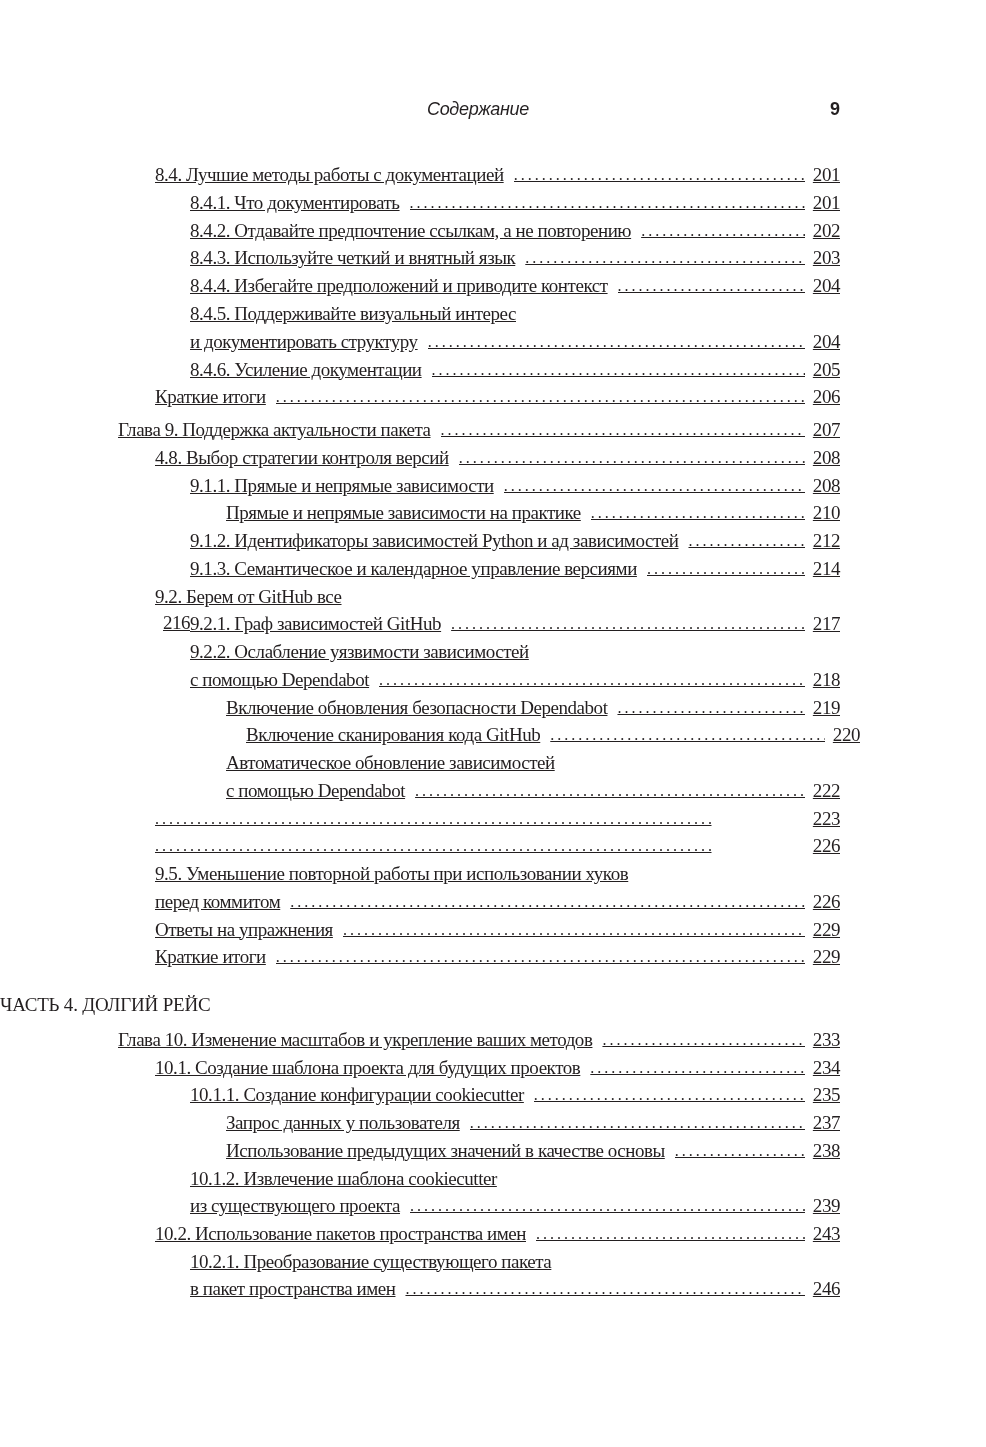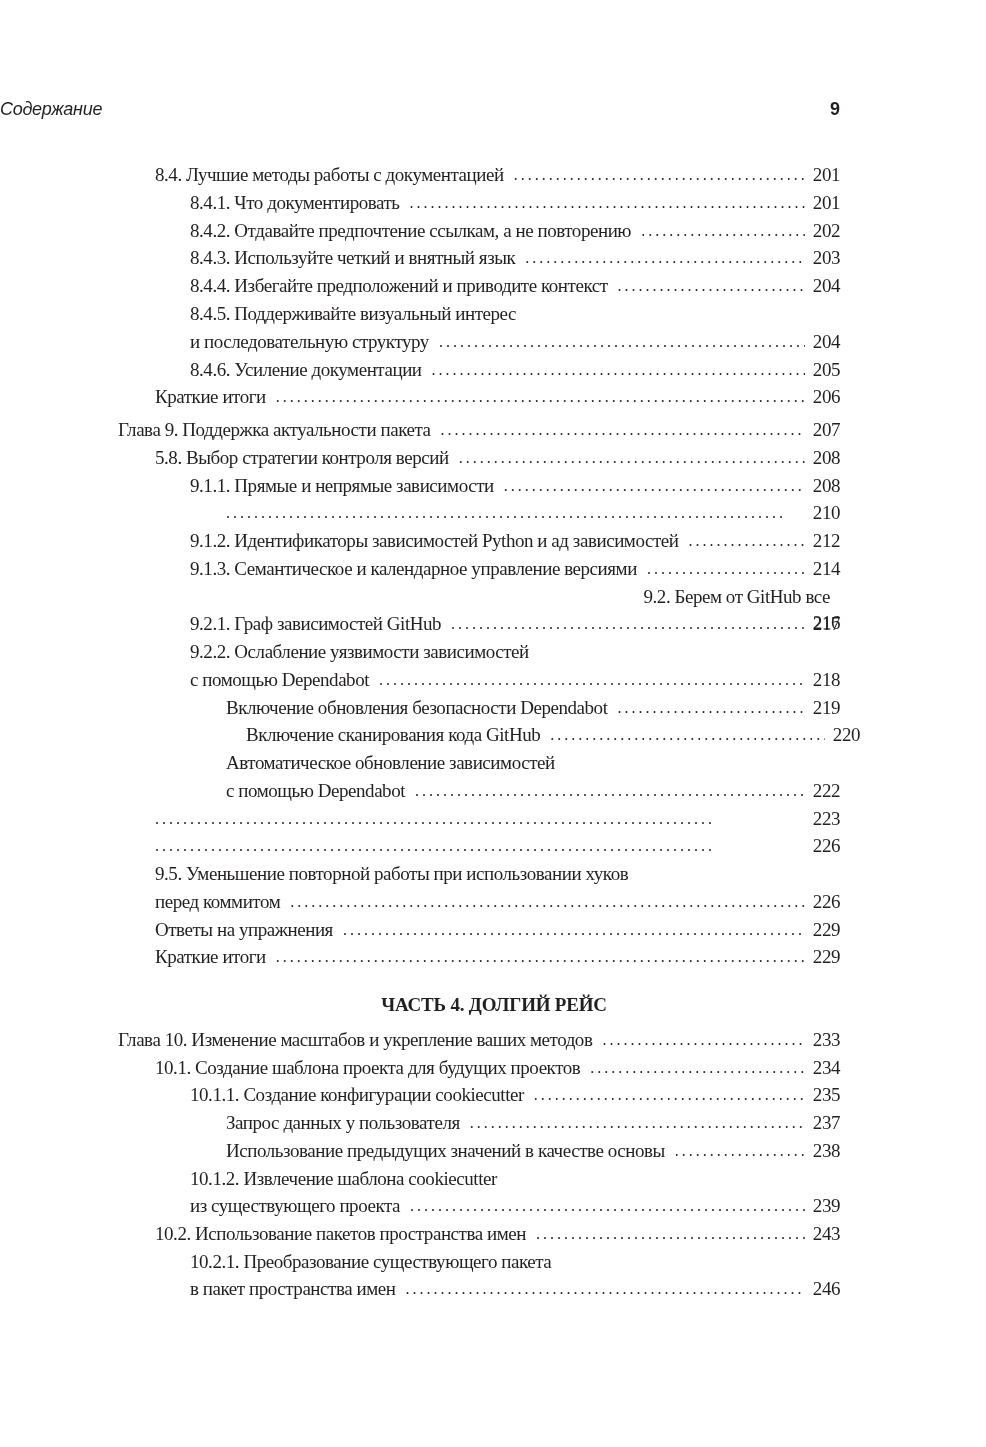--- a/index.html
+++ b/index.html
@@ -1,32 +1,32 @@
 <!DOCTYPE html>
 <html><head>
 <meta charset="utf-8">
 <style>
   html, body { margin:0; padding:0; background:#ffffff; }
   body { width:986px; height:1447px; position:relative; overflow:hidden;
          font-family:"Liberation Serif","DejaVu Serif",serif; color:#231f20; }
-  .header-title { position:absolute; top:99px; left:0; width:956px; text-align:left;
+  .header-title { position:absolute; top:99px; left:0; width:956px; text-align:center;
          font-family:"Liberation Sans","DejaVu Sans",sans-serif; font-style:italic;
          font-size:18px; letter-spacing:-0.3px; }
   .header-page { position:absolute; top:99px; left:826px; width:14px; text-align:right;
          font-family:"Liberation Sans","DejaVu Sans",sans-serif; font-weight:bold; font-size:18px; }
   .toc { position:absolute; left:0; top:0; width:986px; }
-  .row { position:absolute; height:26px; display:flex; align-items:flex-end;
-         font-size:19px; line-height:26px; letter-spacing:-0.45px; white-space:nowrap; }
+  .row { position:absolute; height:26px; display:flex; align-items:flex-start;
+         font-size:19px; line-height:26px; letter-spacing:-0.45px; white-space:nowrap;text-decoration:underline; }
   .row .title { flex:0 0 auto; padding-right:10px; background:#fff; }
   .row .leader { flex:1 1 auto; overflow:hidden; color:#231f20; letter-spacing:5.2px;
          font-size:16px; }
   .row .leader::before { content:". . . . . . . . . . . . . . . . . . . . . . . . . . . . . . . . . . . . . . . . . . . . . . . . . . . . . . . . . . . . . . . . . . . . . . . . . . . . . . . ."; letter-spacing:-0.5px; }
   .row .page { flex:0 0 auto; padding-left:8px; text-align:right; }
-  .part-heading { position:absolute; top:994px; left:16px; width:956px; text-align:center;
-         font-size:19px; font-weight:bold; letter-spacing:-0.2px; }
+  .part-heading { position:absolute; top:994px; left:0; width:956px; 
+         font-size:19px; font-weight:normal; letter-spacing:-0.2px; }
 </style>
 </head>
 <body>
 
 <div class="header-title">Содержание</div>
 <div class="header-page">9</div>
 
 <div class="toc" id="toc1">
     <div class="row" style="left: 155px; width: 685px; top: 162px;">
       <span class="title">8.4. Лучшие методы работы с документацией</span>
@@ -50,50 +50,51 @@
     </div>
     <div class="row" style="left: 190px; width: 650px; top: 273.2px;">
       <span class="title">8.4.4. Избегайте предположений и приводите контекст</span>
       <span class="leader"></span>
       <span class="page">204</span>
     </div>
     <div class="row" style="left: 190px; width: 650px; top: 301px;">
       <span class="title">8.4.5. Поддерживайте визуальный интерес</span>
     </div>
     <div class="row" style="left: 190px; width: 650px; top: 328.8px;">
-      <span class="title">и последовательную структуру</span>
+      <span class="title">и документировать структуру</span>
       <span class="leader"></span>
       <span class="page">204</span>
     </div>
     <div class="row" style="left: 190px; width: 650px; top: 356.6px;">
       <span class="title">8.4.6. Усиление документации</span>
       <span class="leader"></span>
       <span class="page">205</span>
     </div>
     <div class="row" style="left: 155px; width: 685px; top: 384.4px;">
       <span class="title">Краткие итоги</span>
       <span class="leader"></span>
       <span class="page">206</span>
     </div>
     <div class="row" style="left: 118px; width: 722px; top: 417px;">
       <span class="title">Глава 9. Поддержка актуальности пакета</span>
       <span class="leader"></span>
       <span class="page">207</span>
     </div>
     <div class="row" style="left: 155px; width: 685px; top: 444.75px;">
-      <span class="title">5.8. Выбор стратегии контроля версий</span>
+      <span class="title">4.8. Выбор стратегии контроля версий</span>
       <span class="leader"></span>
       <span class="page">208</span>
     </div>
     <div class="row" style="left: 190px; width: 650px; top: 472.5px;">
       <span class="title">9.1.1. Прямые и непрямые зависимости</span>
       <span class="leader"></span>
       <span class="page">208</span>
     </div>
     <div class="row" style="left: 226px; width: 614px; top: 500.25px;">
+      <span class="title">Прямые и непрямые зависимости на практике</span>
       <span class="leader"></span>
       <span class="page">210</span>
     </div>
     <div class="row" style="left: 190px; width: 650px; top: 528px;">
       <span class="title">9.1.2. Идентификаторы зависимостей Python и ад зависимостей</span>
       <span class="leader"></span>
       <span class="page">212</span>
     </div>
     <div class="row" style="left: 190px; width: 650px; top: 555.75px;">
       <span class="title">9.1.3. Семантическое и календарное управление версиями</span>

